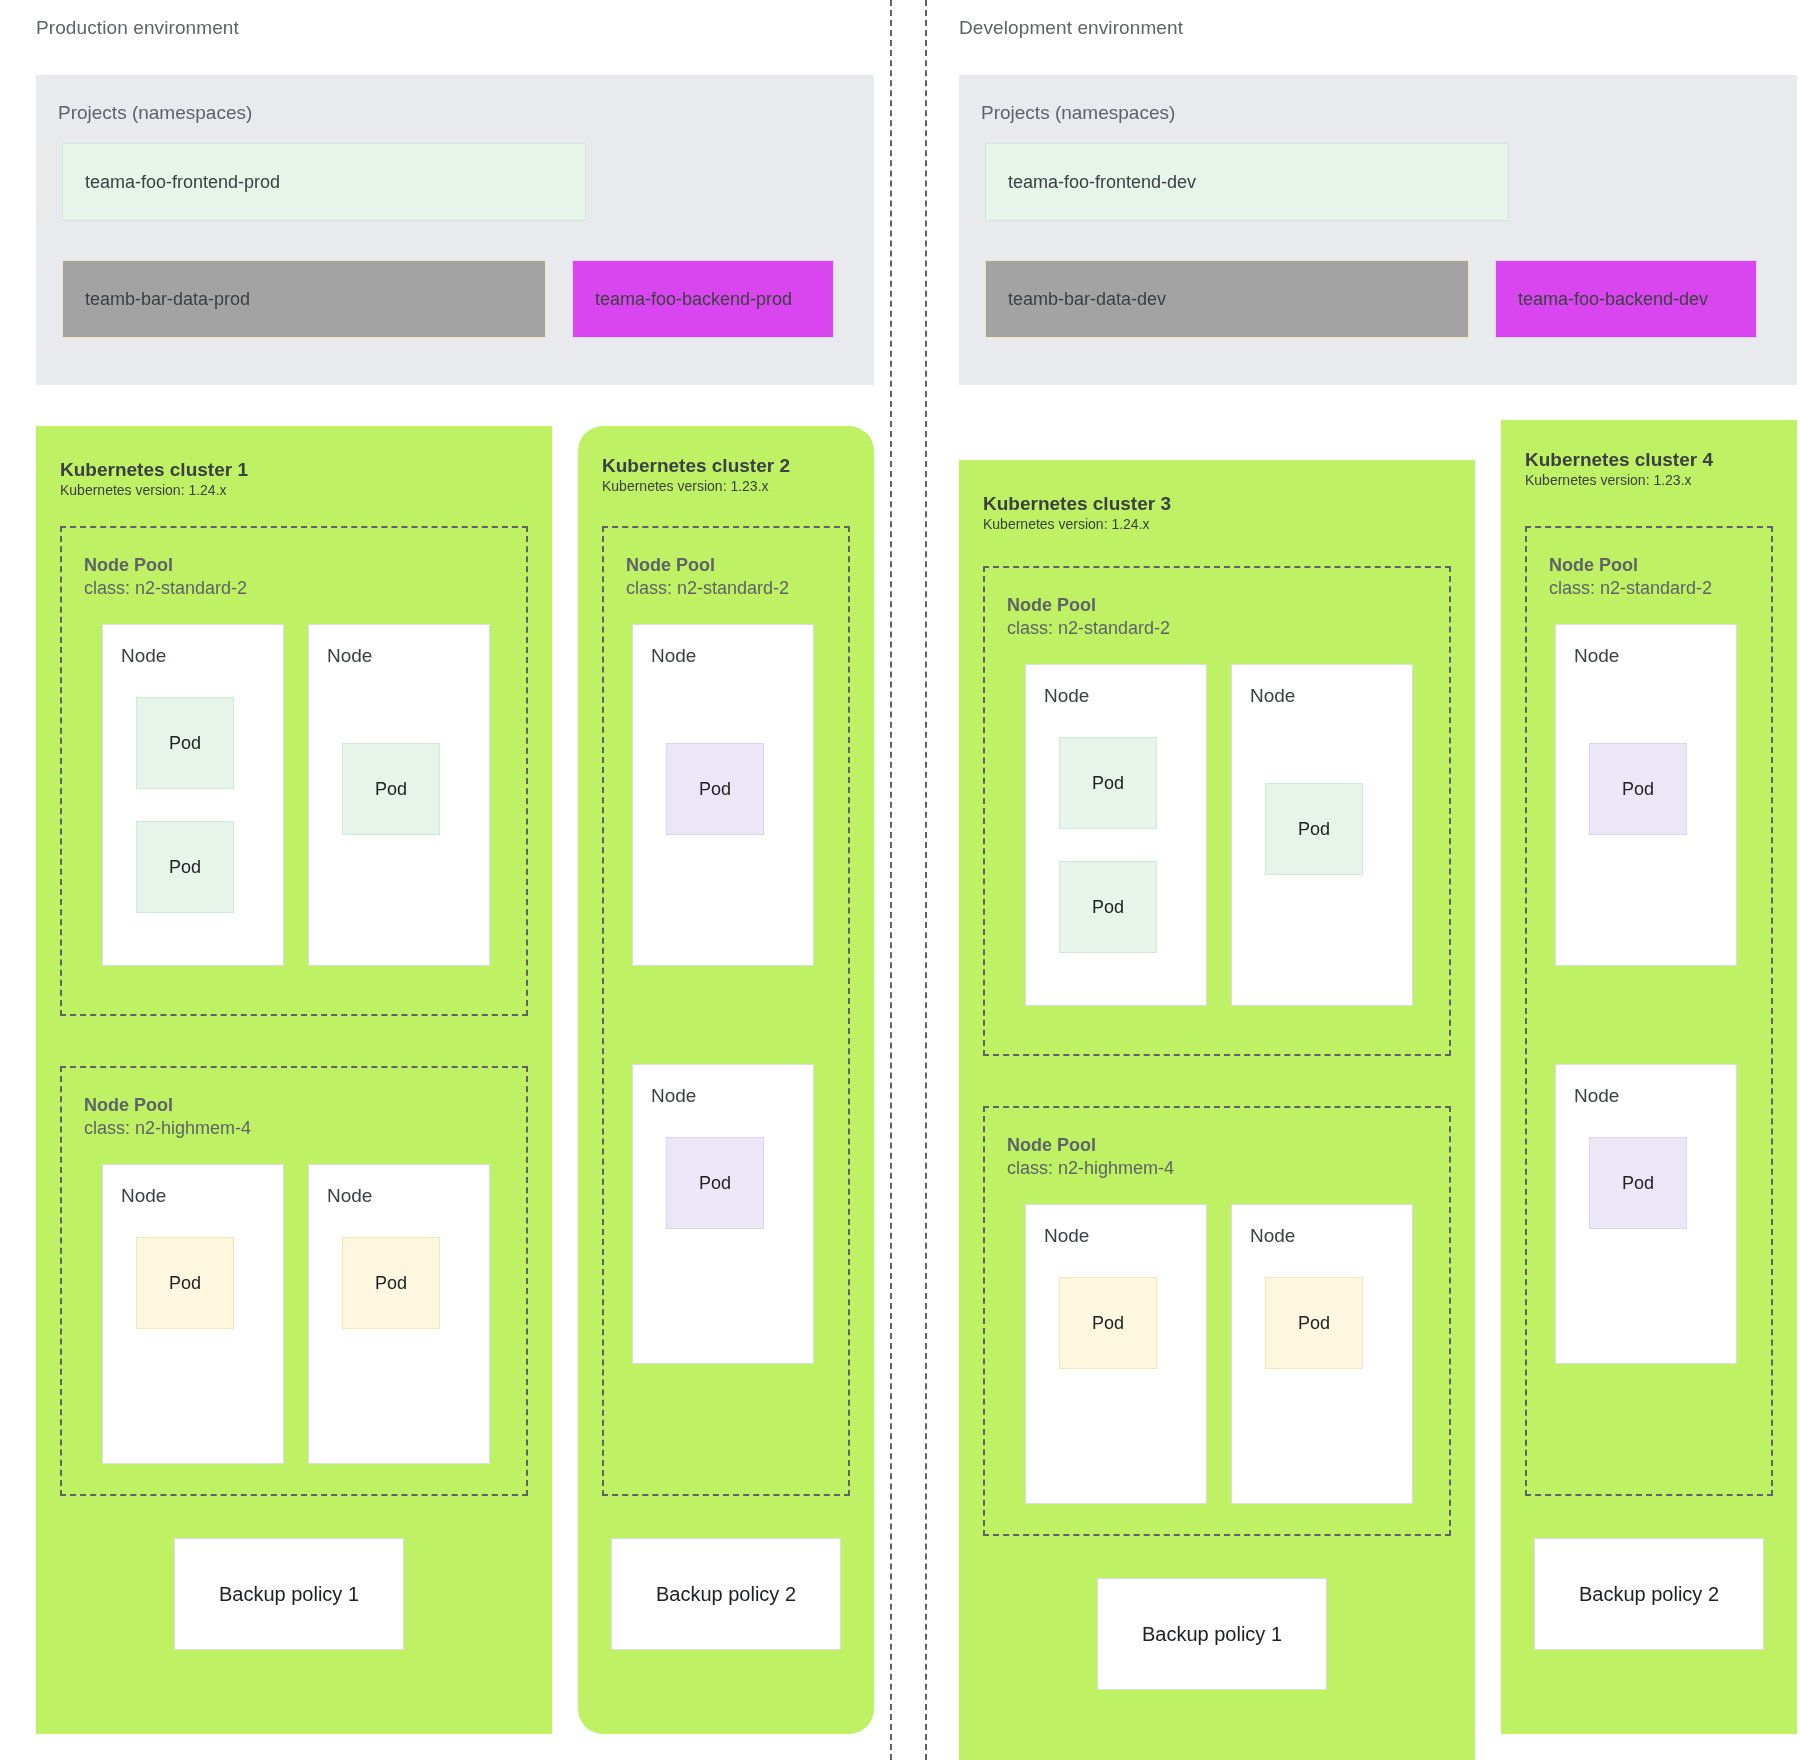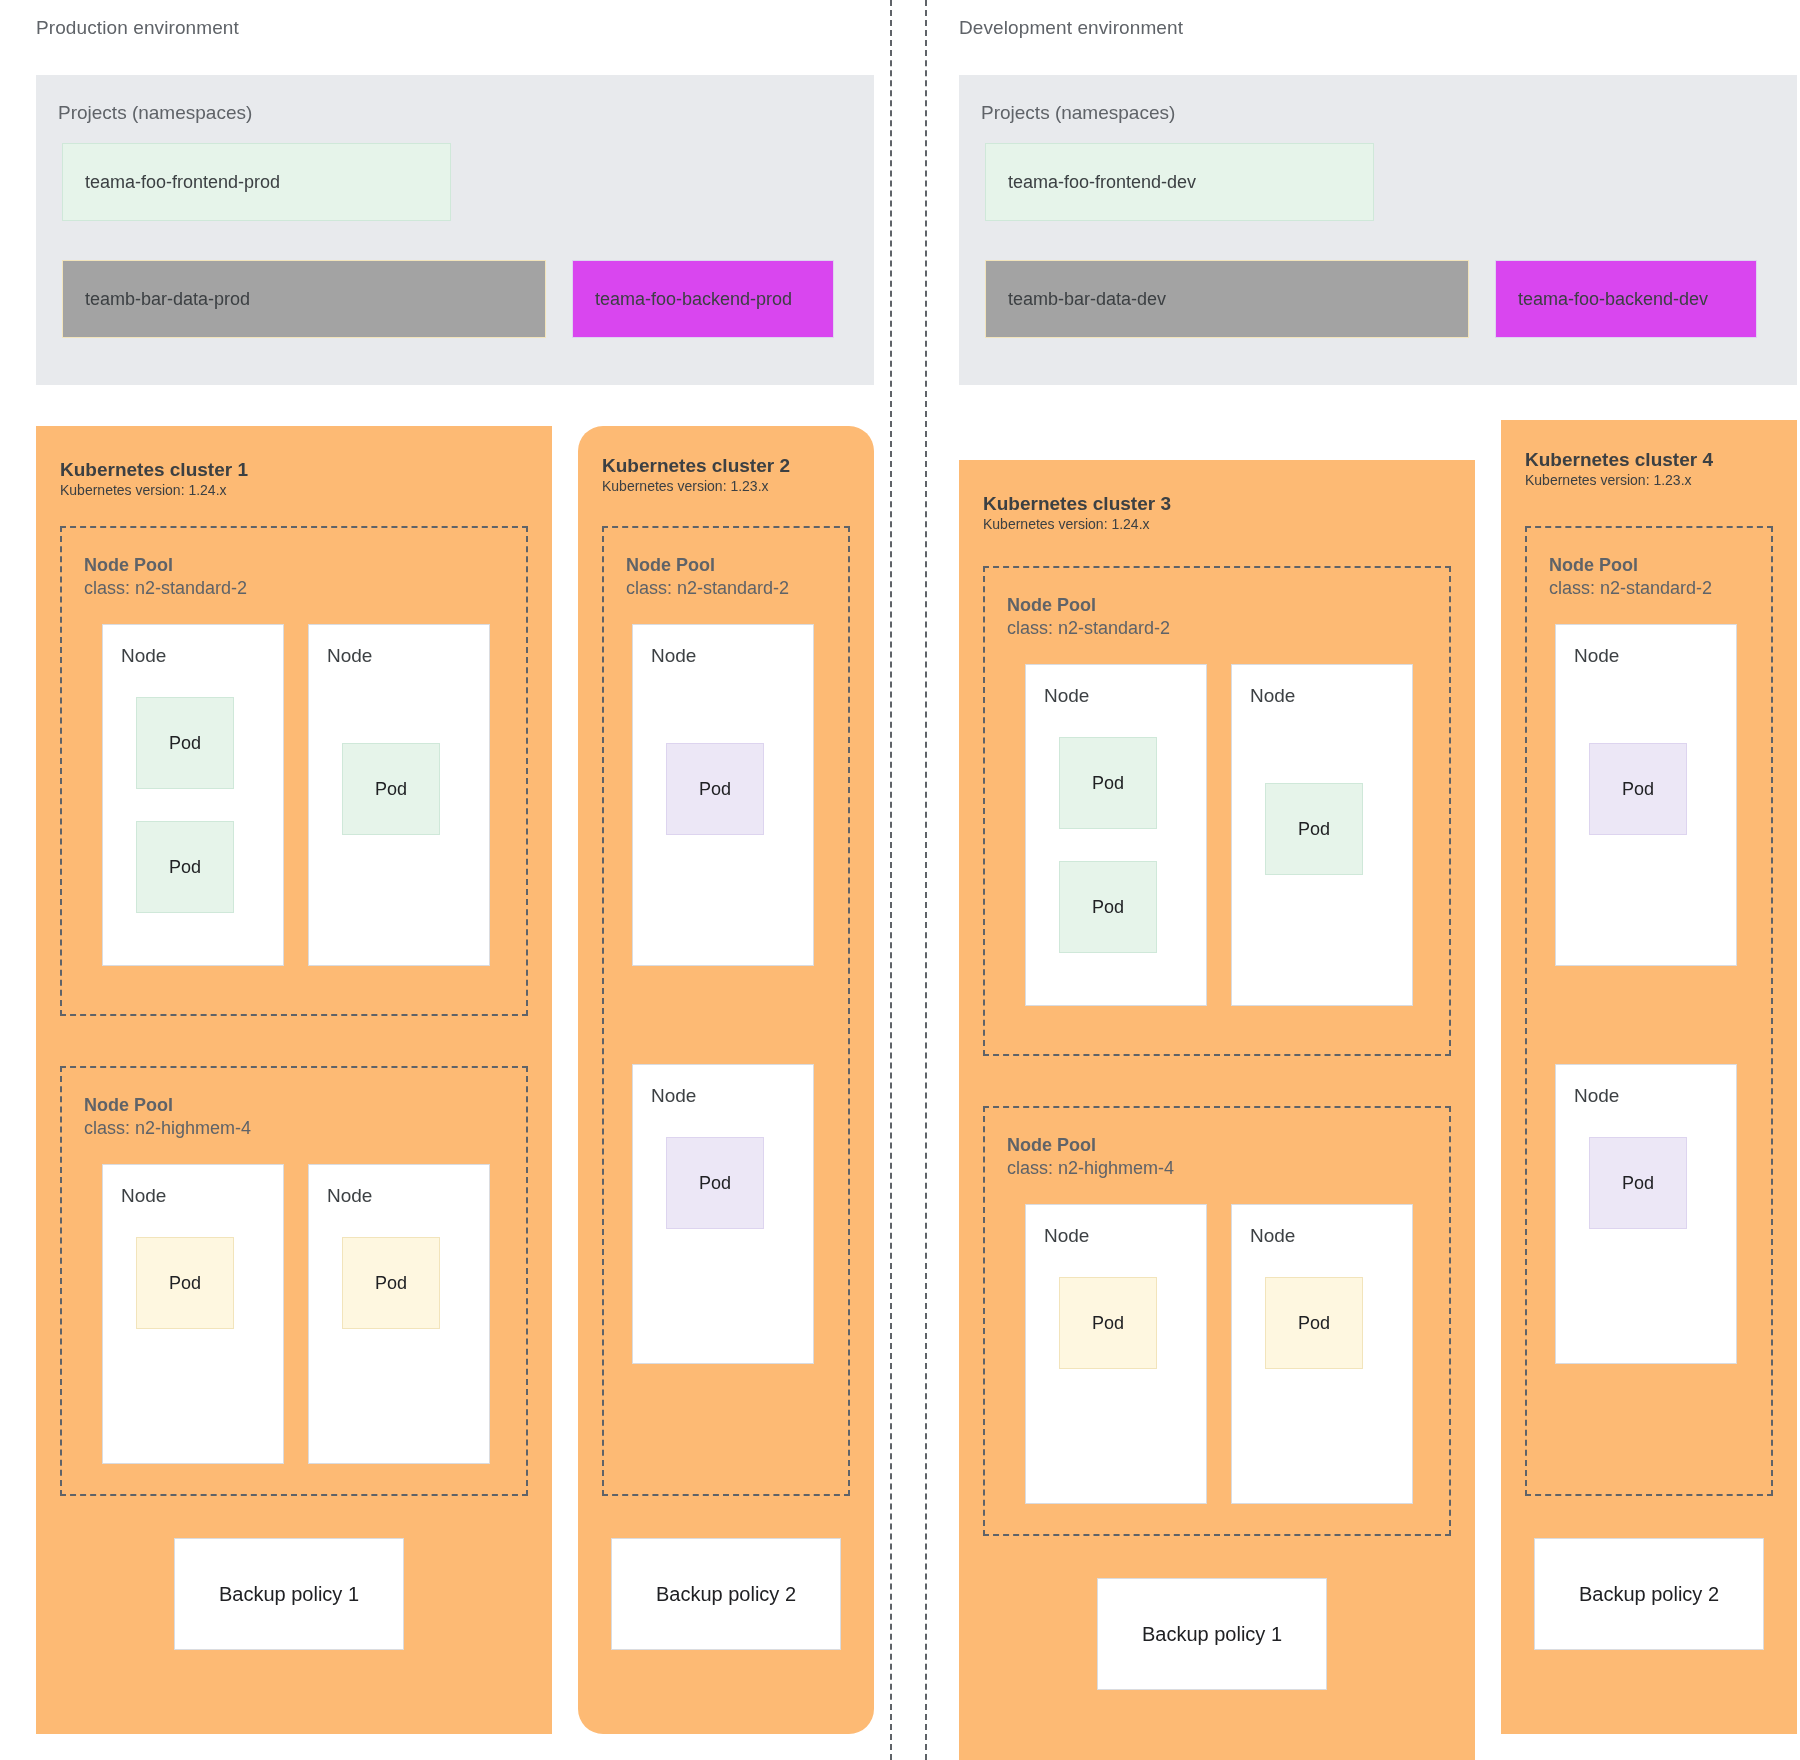--- a/index.html
+++ b/index.html
@@ -69,28 +69,28 @@
     display: flex;
     align-items: center;
     padding-left: 22px;
     font-size: 18px;
     color: #3c4043;
   }
   .ns.green  { background: #e6f4ea; border-color:#cfe8d9; }
   .ns.yellow { background: #a3a3a3; border-color:#f2e4bb; }
   .ns.purple { background: #d946ef; border-color:#ddd4ef; }
 
-  .ns-frontend { left: 26px;  top: 68px;  width: 389px; height: 78px; }
+  .ns-frontend { left: 26px;  top: 68px;  width: 524px; height: 78px; }
   .ns-data     { left: 26px;  top: 185px; width: 484px; height: 78px; }
   .ns-backend  { left: 536px; top: 185px; width: 262px; height: 78px; }
 
   
   .cluster {
     position: absolute;
-    background: #fdba74;
+    background: #bef264;
     padding-left: 46px;
   }
   .cluster-head {
     position: absolute;
     left: 24px;
     white-space: nowrap;
   }
   .cluster-name {
     font-size: 19px;
     font-weight: bold;

